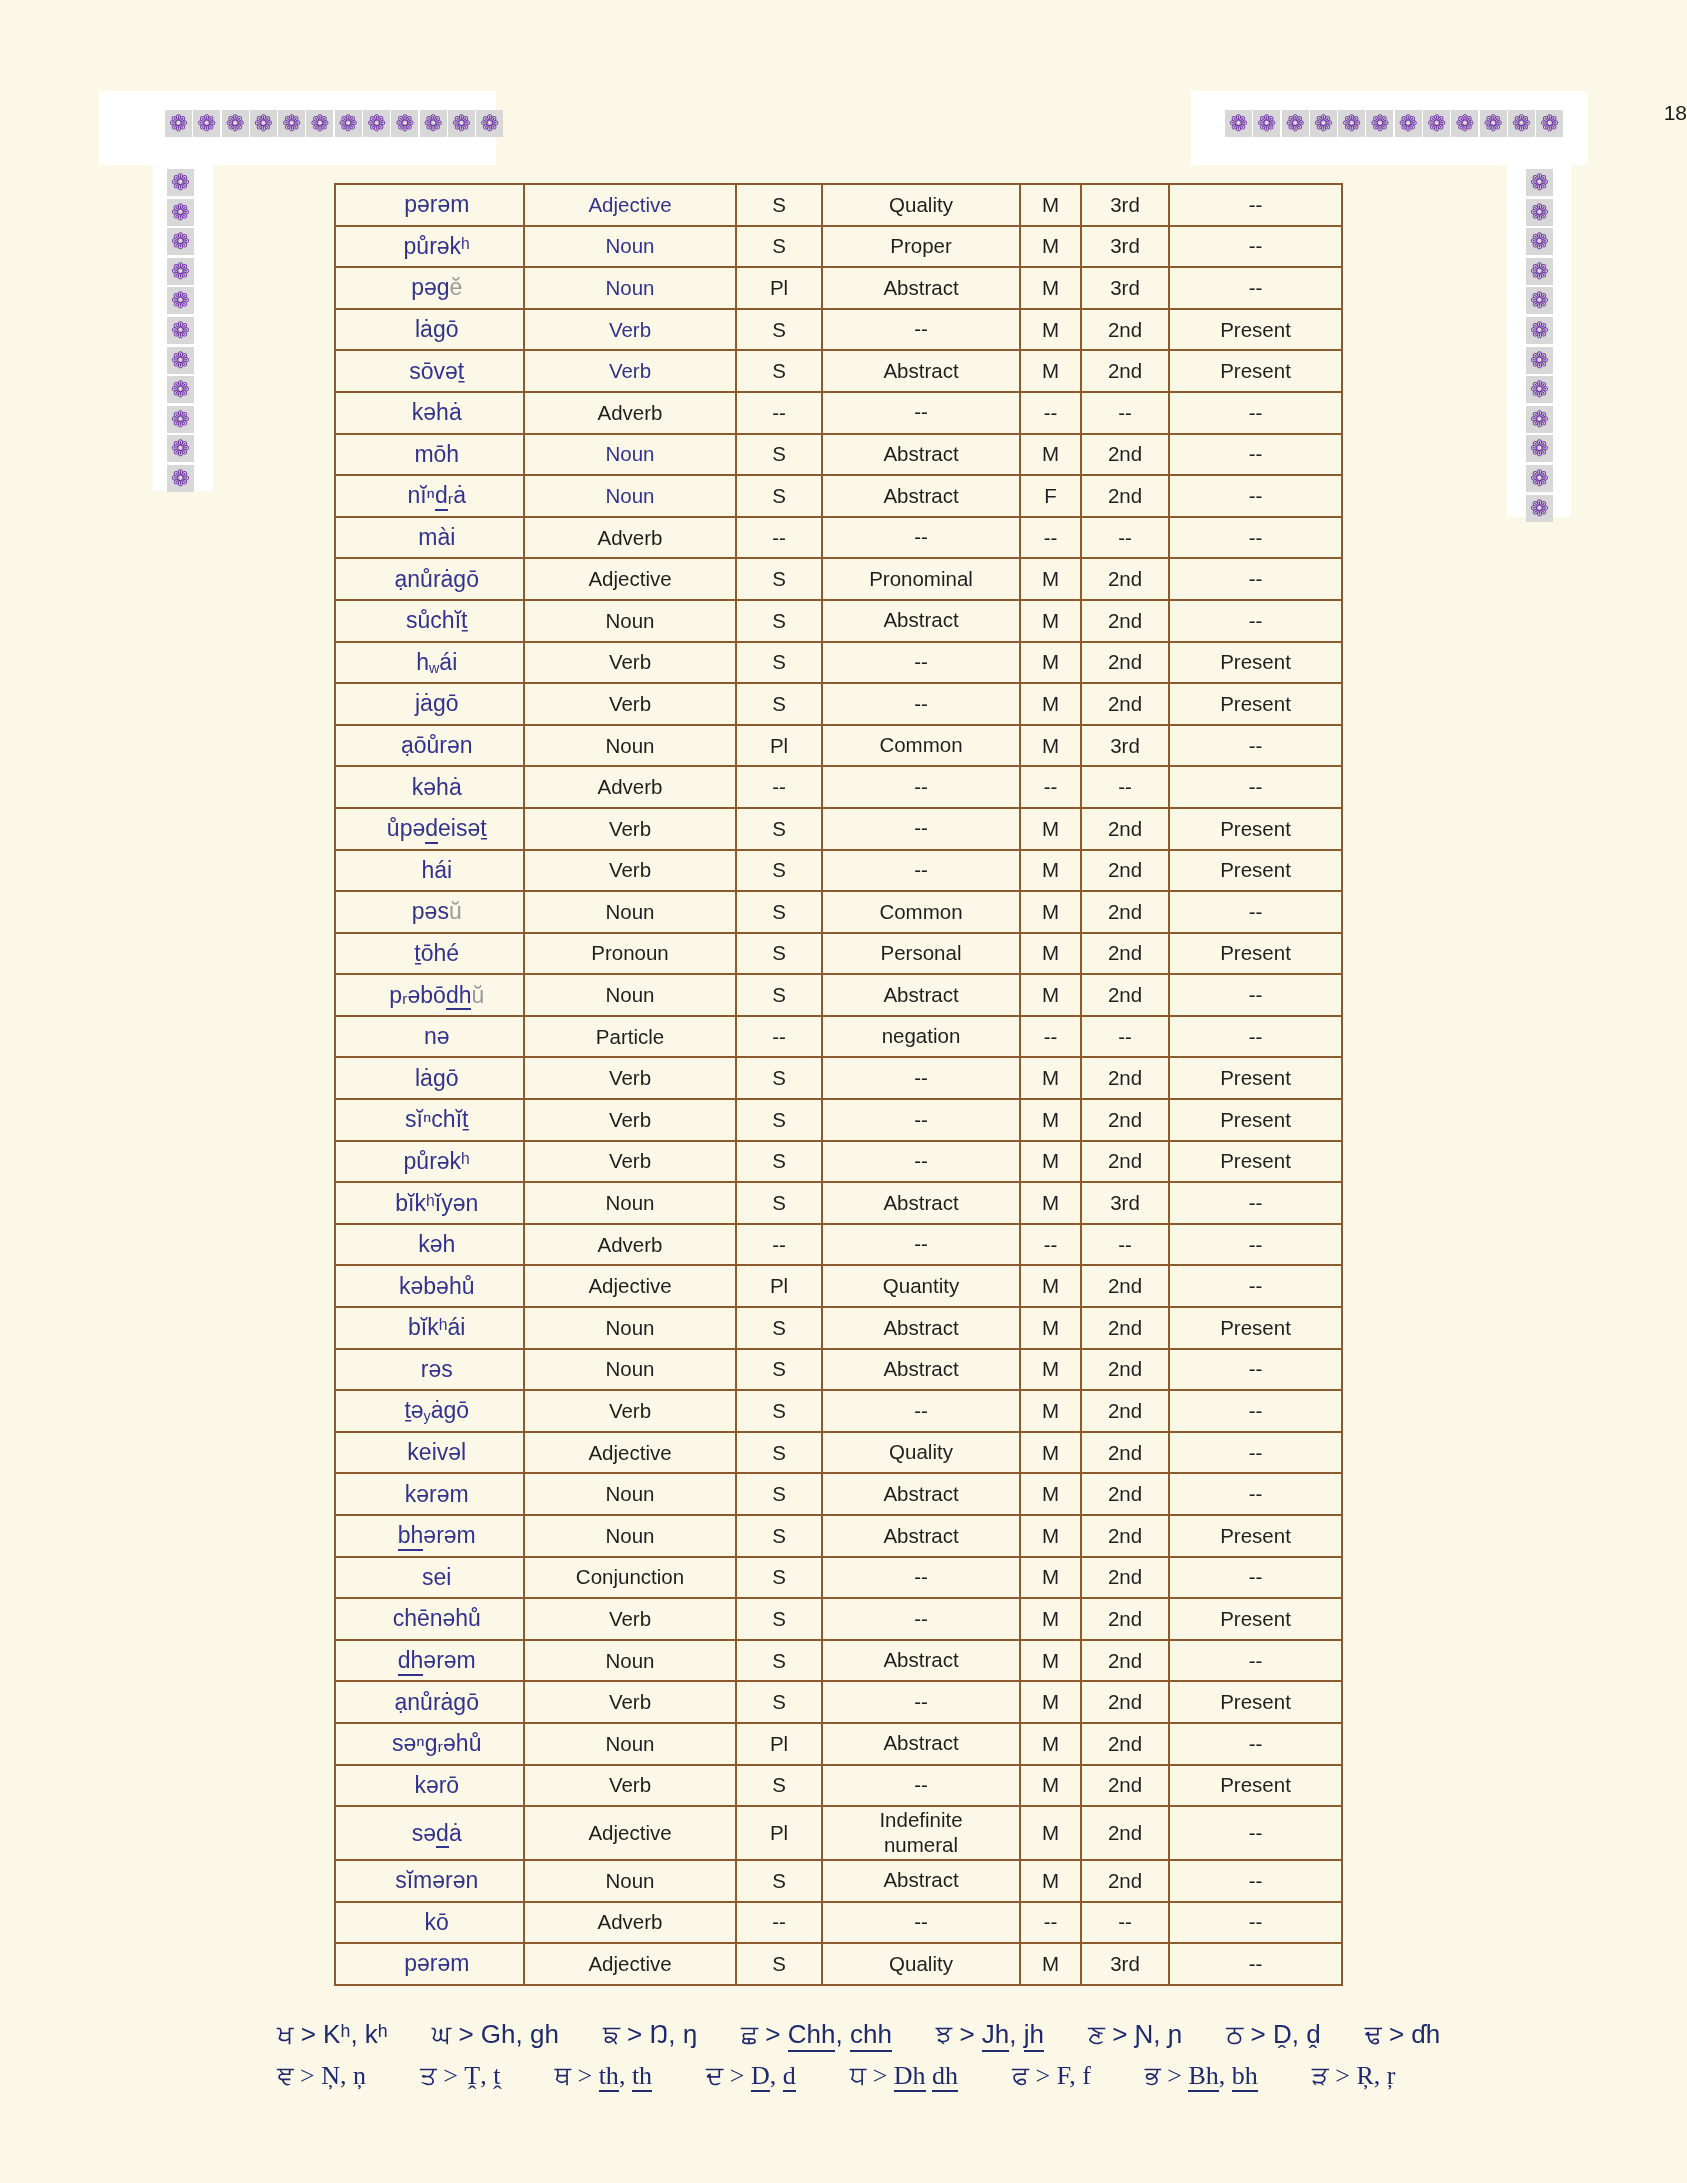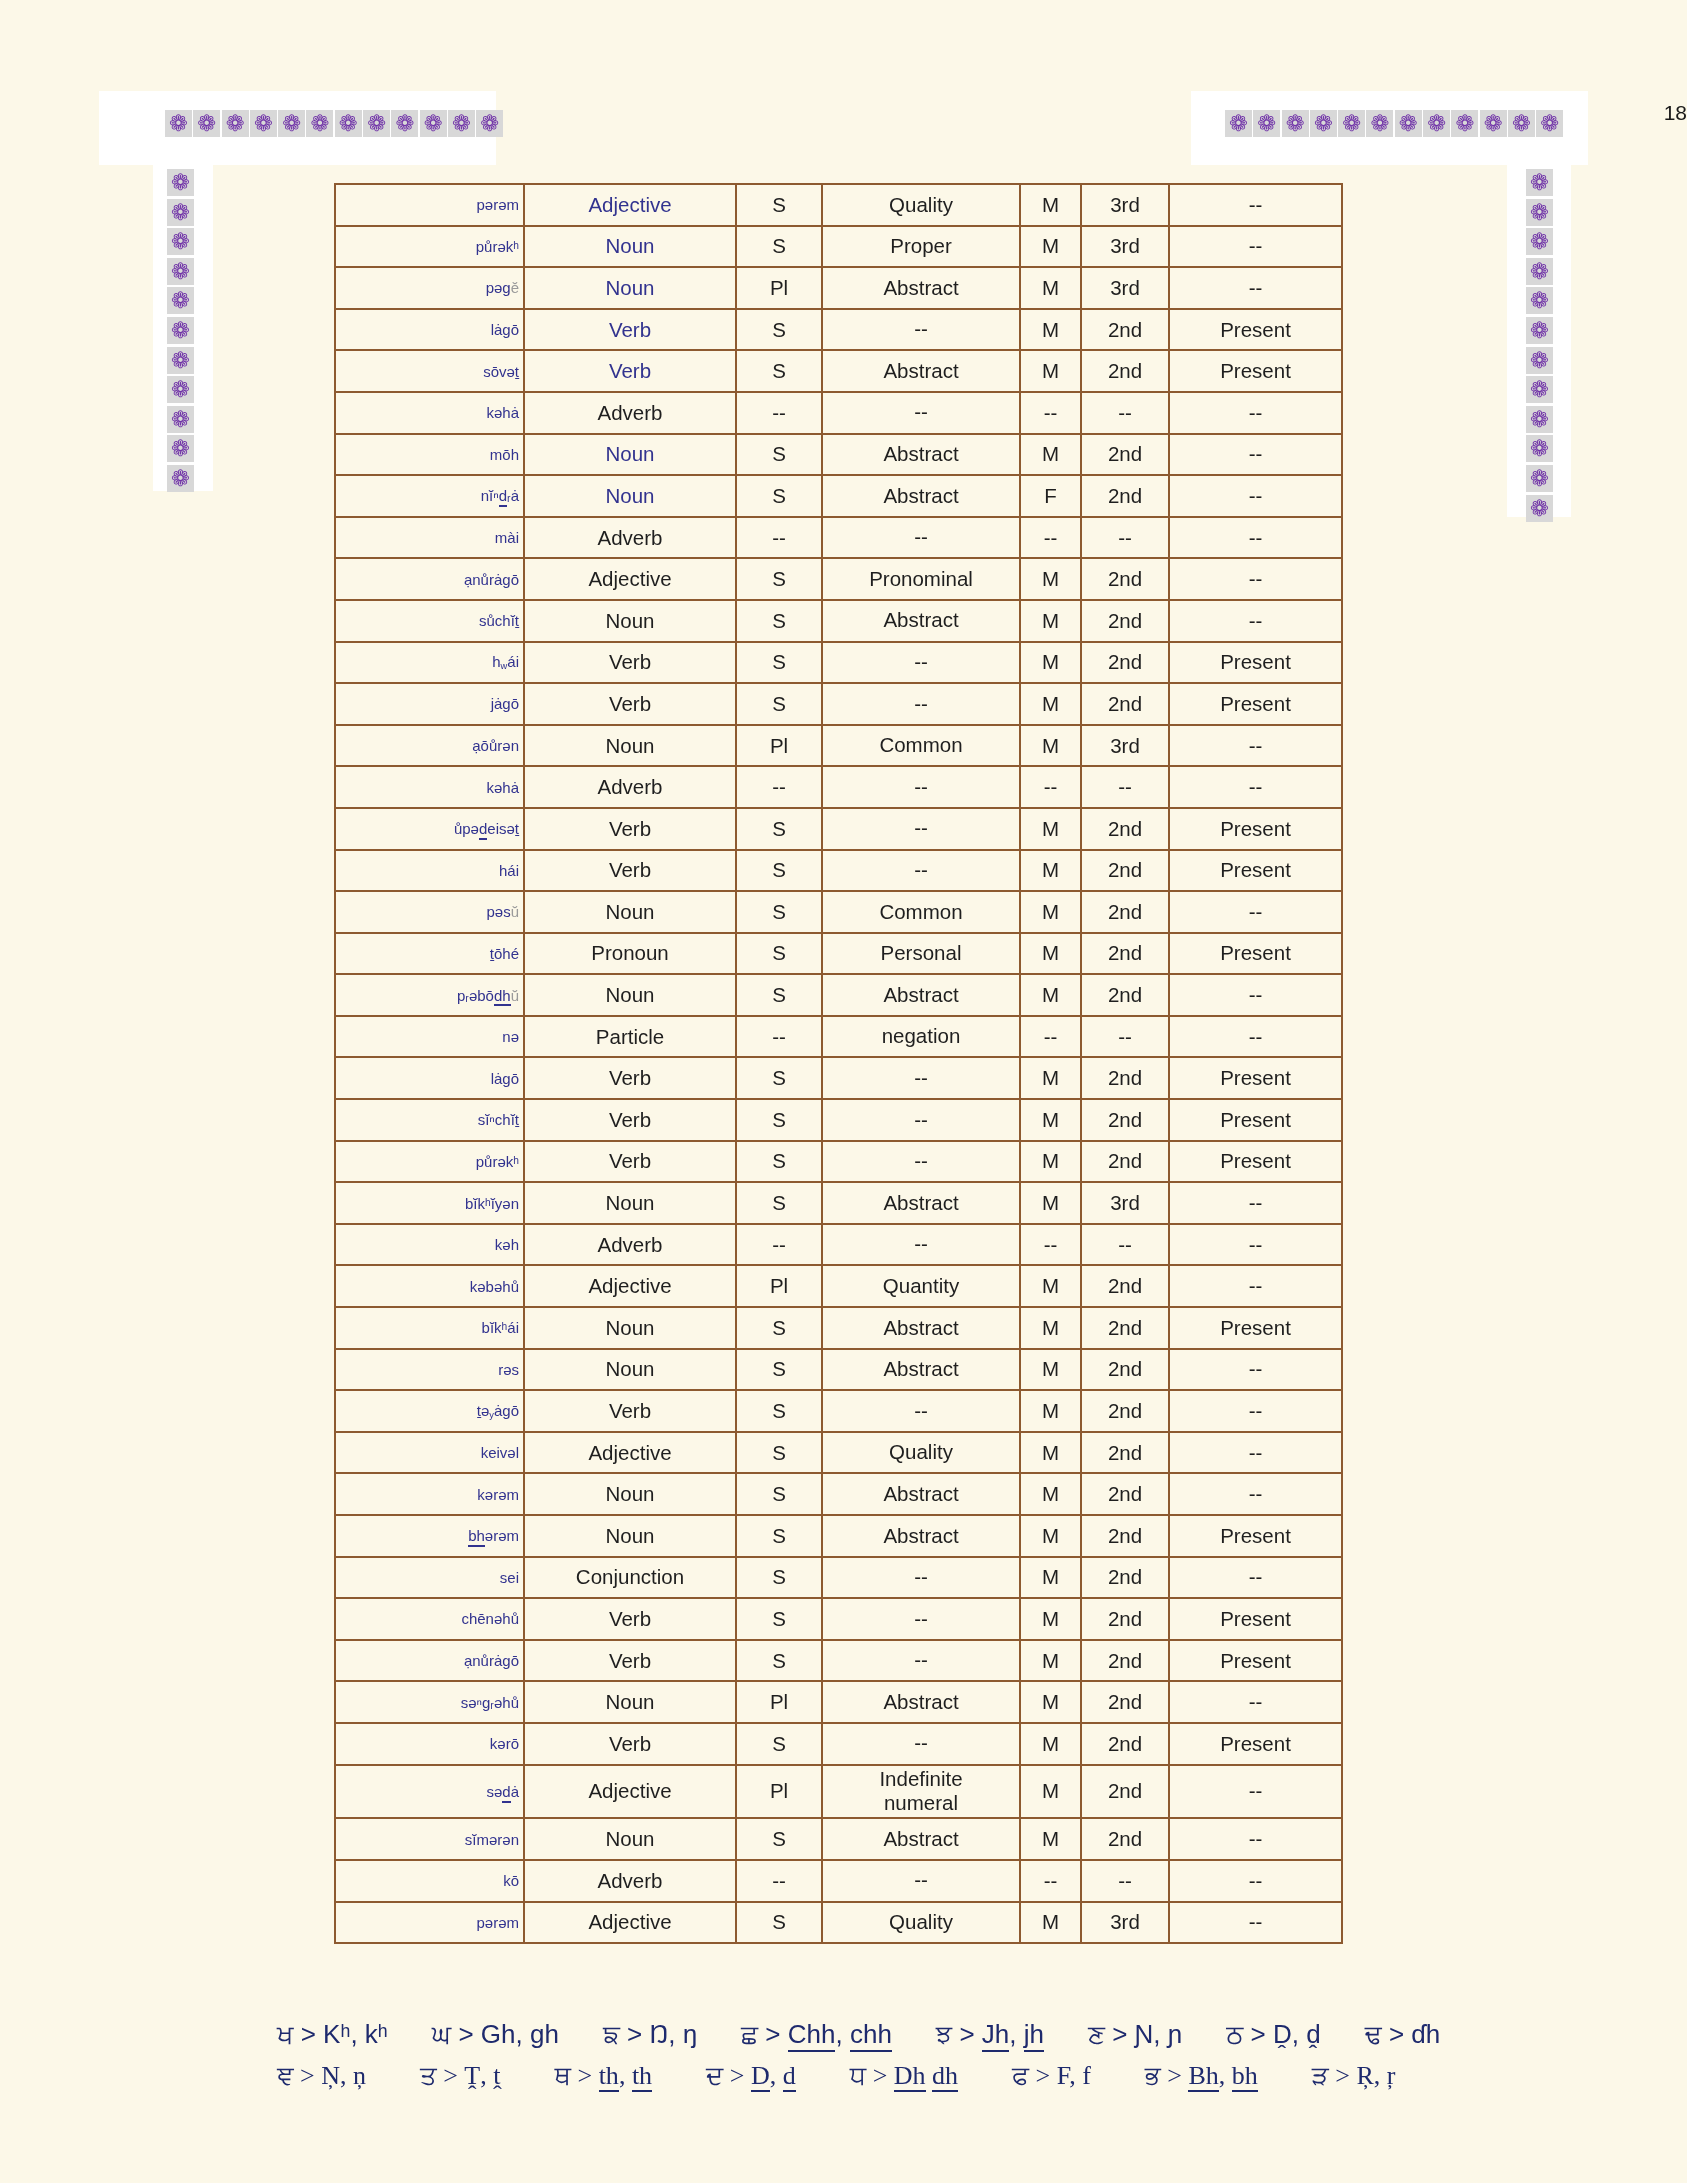--- a/index.html
+++ b/index.html
@@ -26,22 +26,22 @@
     border:2.6px solid #8d5a30;
   }
   .wordtable td {
     border:2px solid #8d5a30;
     height:37px; vertical-align:middle;
     color:#1f1f1f; font-size:20.5px; text-align:center;
     padding:1.3px 4px; overflow:hidden;
   }
   .wordtable tr { border-top:2.6px solid #8d5a30; }
   td.word-cell {
-    text-align:right; padding-left:18.5px;
-    font-size:15px; color:#32338f;
+    text-align:center; padding-left:18.5px;
+    font-size:23px; color:#32338f;
   }
   td.navy { color:#32338f; }
   td.type-cell { white-space:pre-line; line-height:1.2; }
   .gy { color:#9a9a9a; }
   .ul { border-bottom:2px solid currentColor; padding-bottom:0.7px; }
   sub, sup { font-size:62%; }
   sub { vertical-align:-20%; }
   .legend {
     position:absolute; left:277px; top:2019px;
     color:#1e2a6d; font-size:26px;
@@ -436,20 +436,29 @@
           <td class="tense-cell">--</td>
         </tr>
         <tr>
           <td class="word-cell word">chēnəhů</td>
           <td class="pos-cell">Verb</td>
           <td class="number-cell">S</td>
           <td class="type-cell">--</td>
           <td class="gender-cell">M</td>
           <td class="person-cell">2nd</td>
           <td class="tense-cell">Present</td>
+        </tr>
+        <tr>
+          <td class="word-cell word"><span class="ul">dh</span>ərəm</td>
+          <td class="pos-cell">Noun</td>
+          <td class="number-cell">S</td>
+          <td class="type-cell">Abstract</td>
+          <td class="gender-cell">M</td>
+          <td class="person-cell">2nd</td>
+          <td class="tense-cell">--</td>
         </tr>
         <tr>
           <td class="word-cell word">ạnůrȧgō</td>
           <td class="pos-cell">Verb</td>
           <td class="number-cell">S</td>
           <td class="type-cell">--</td>
           <td class="gender-cell">M</td>
           <td class="person-cell">2nd</td>
           <td class="tense-cell">Present</td>
         </tr>

